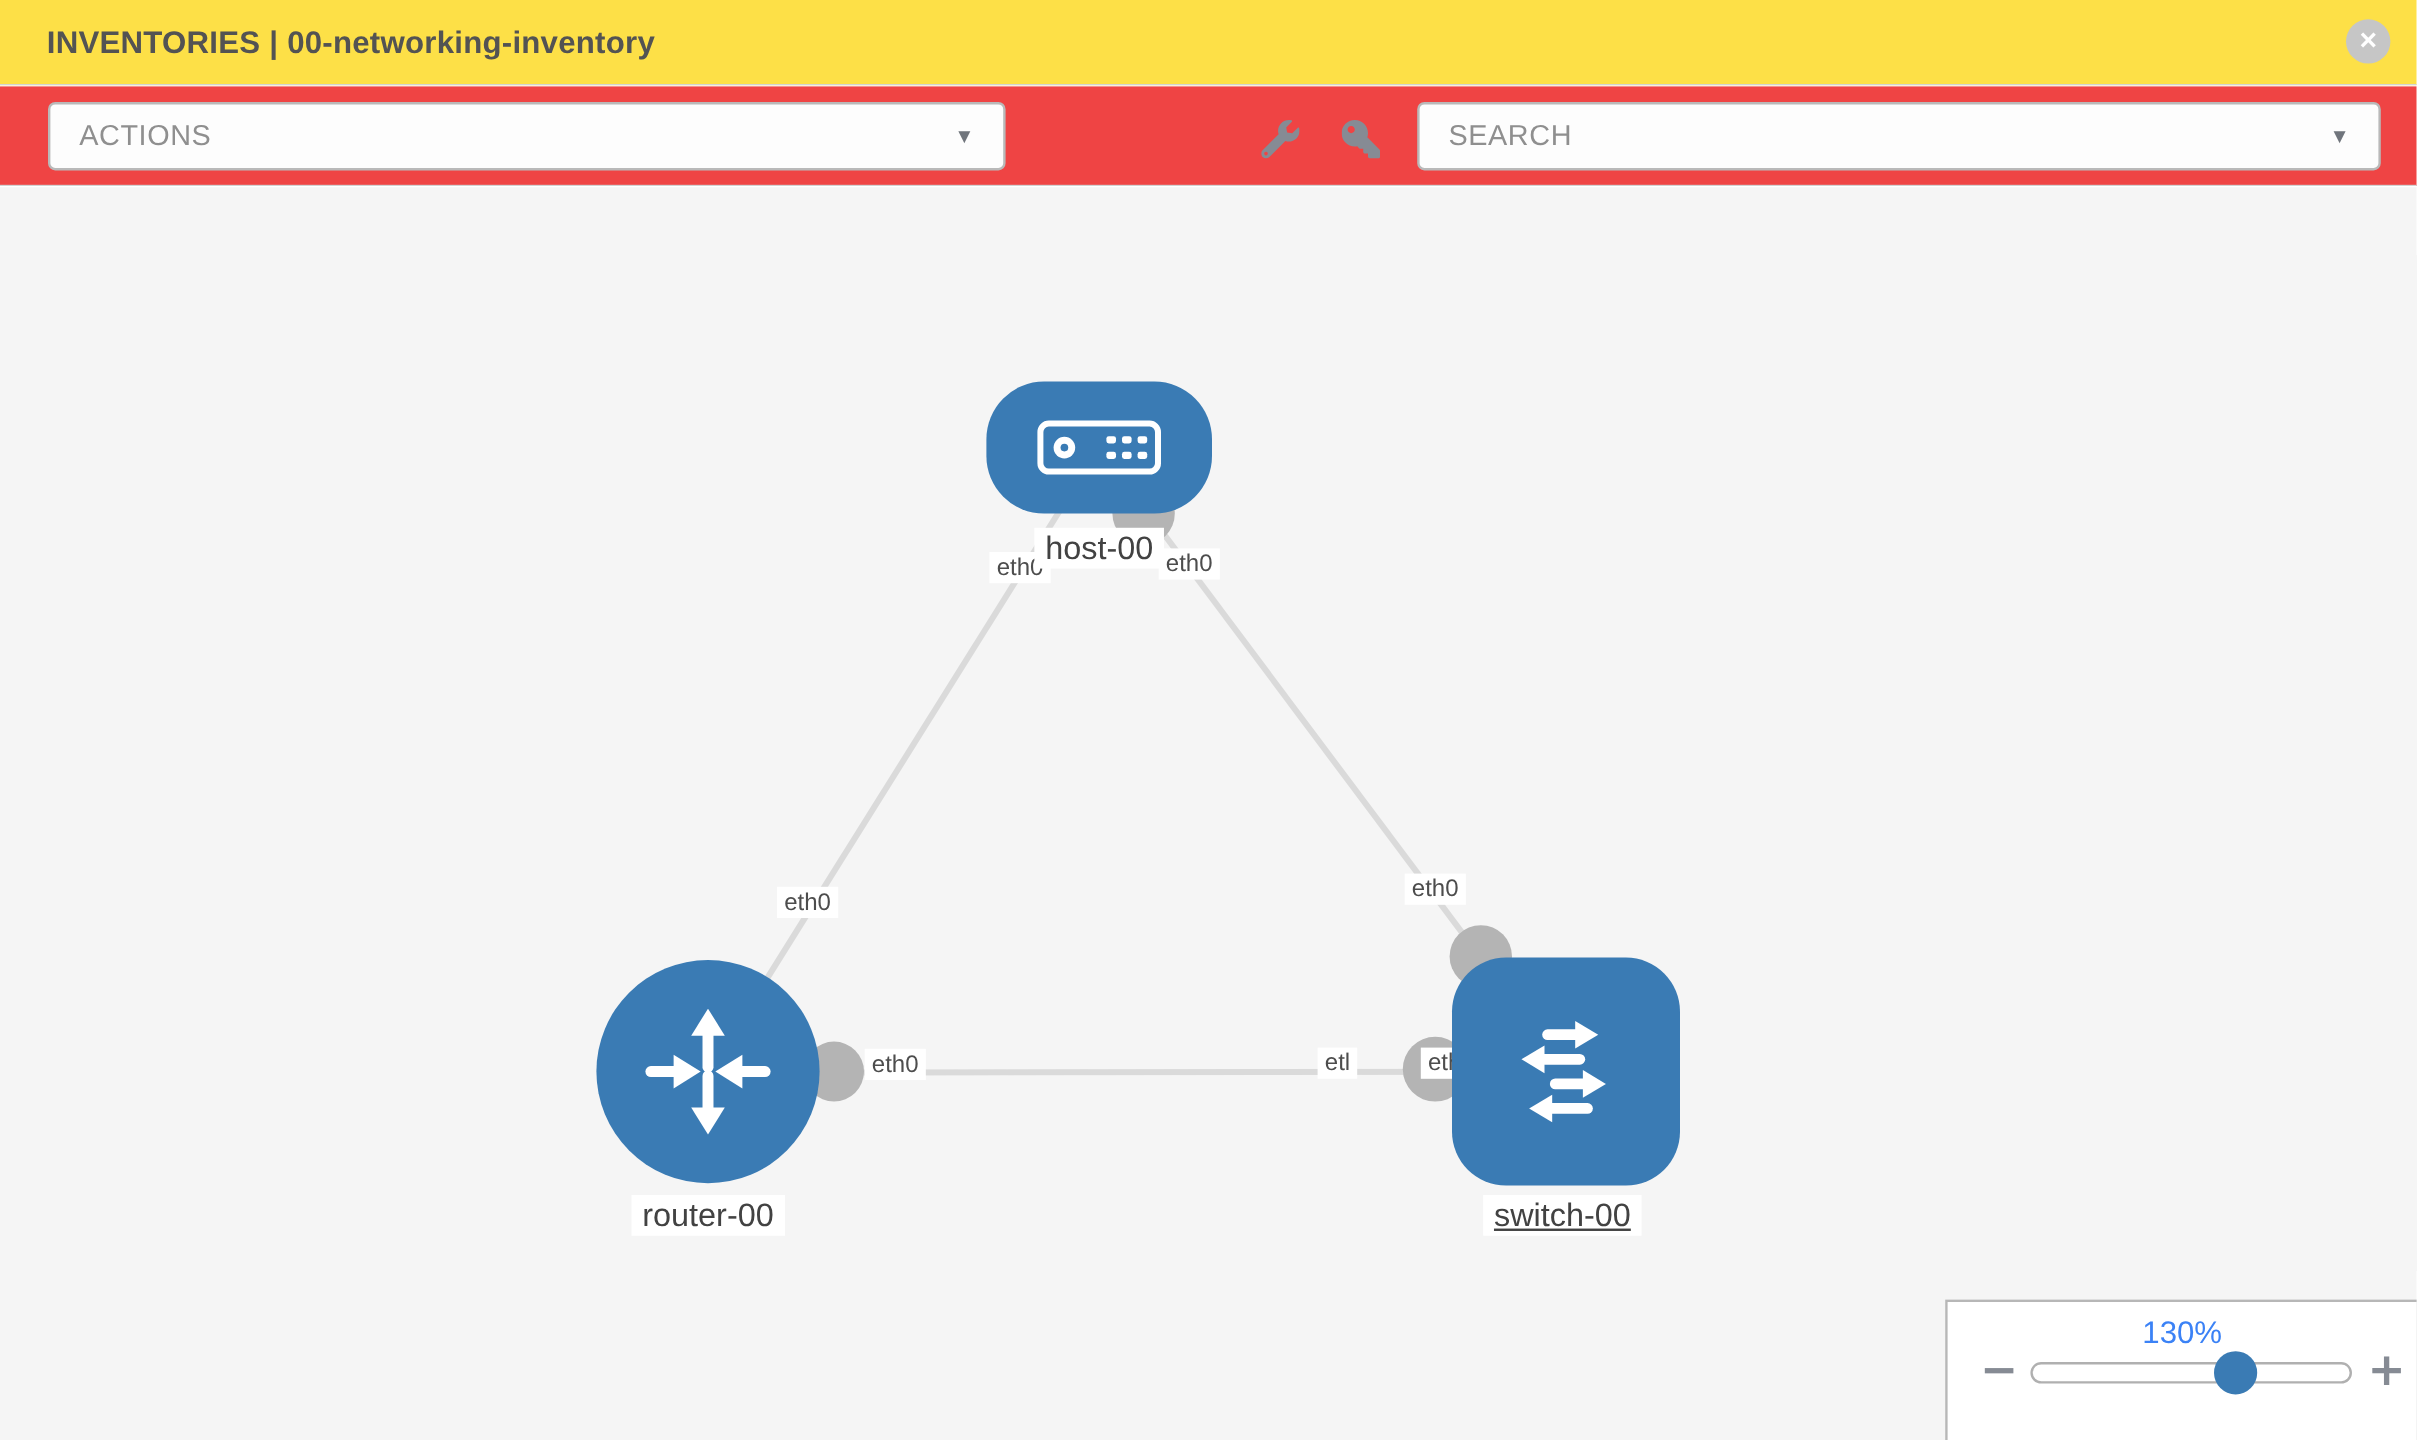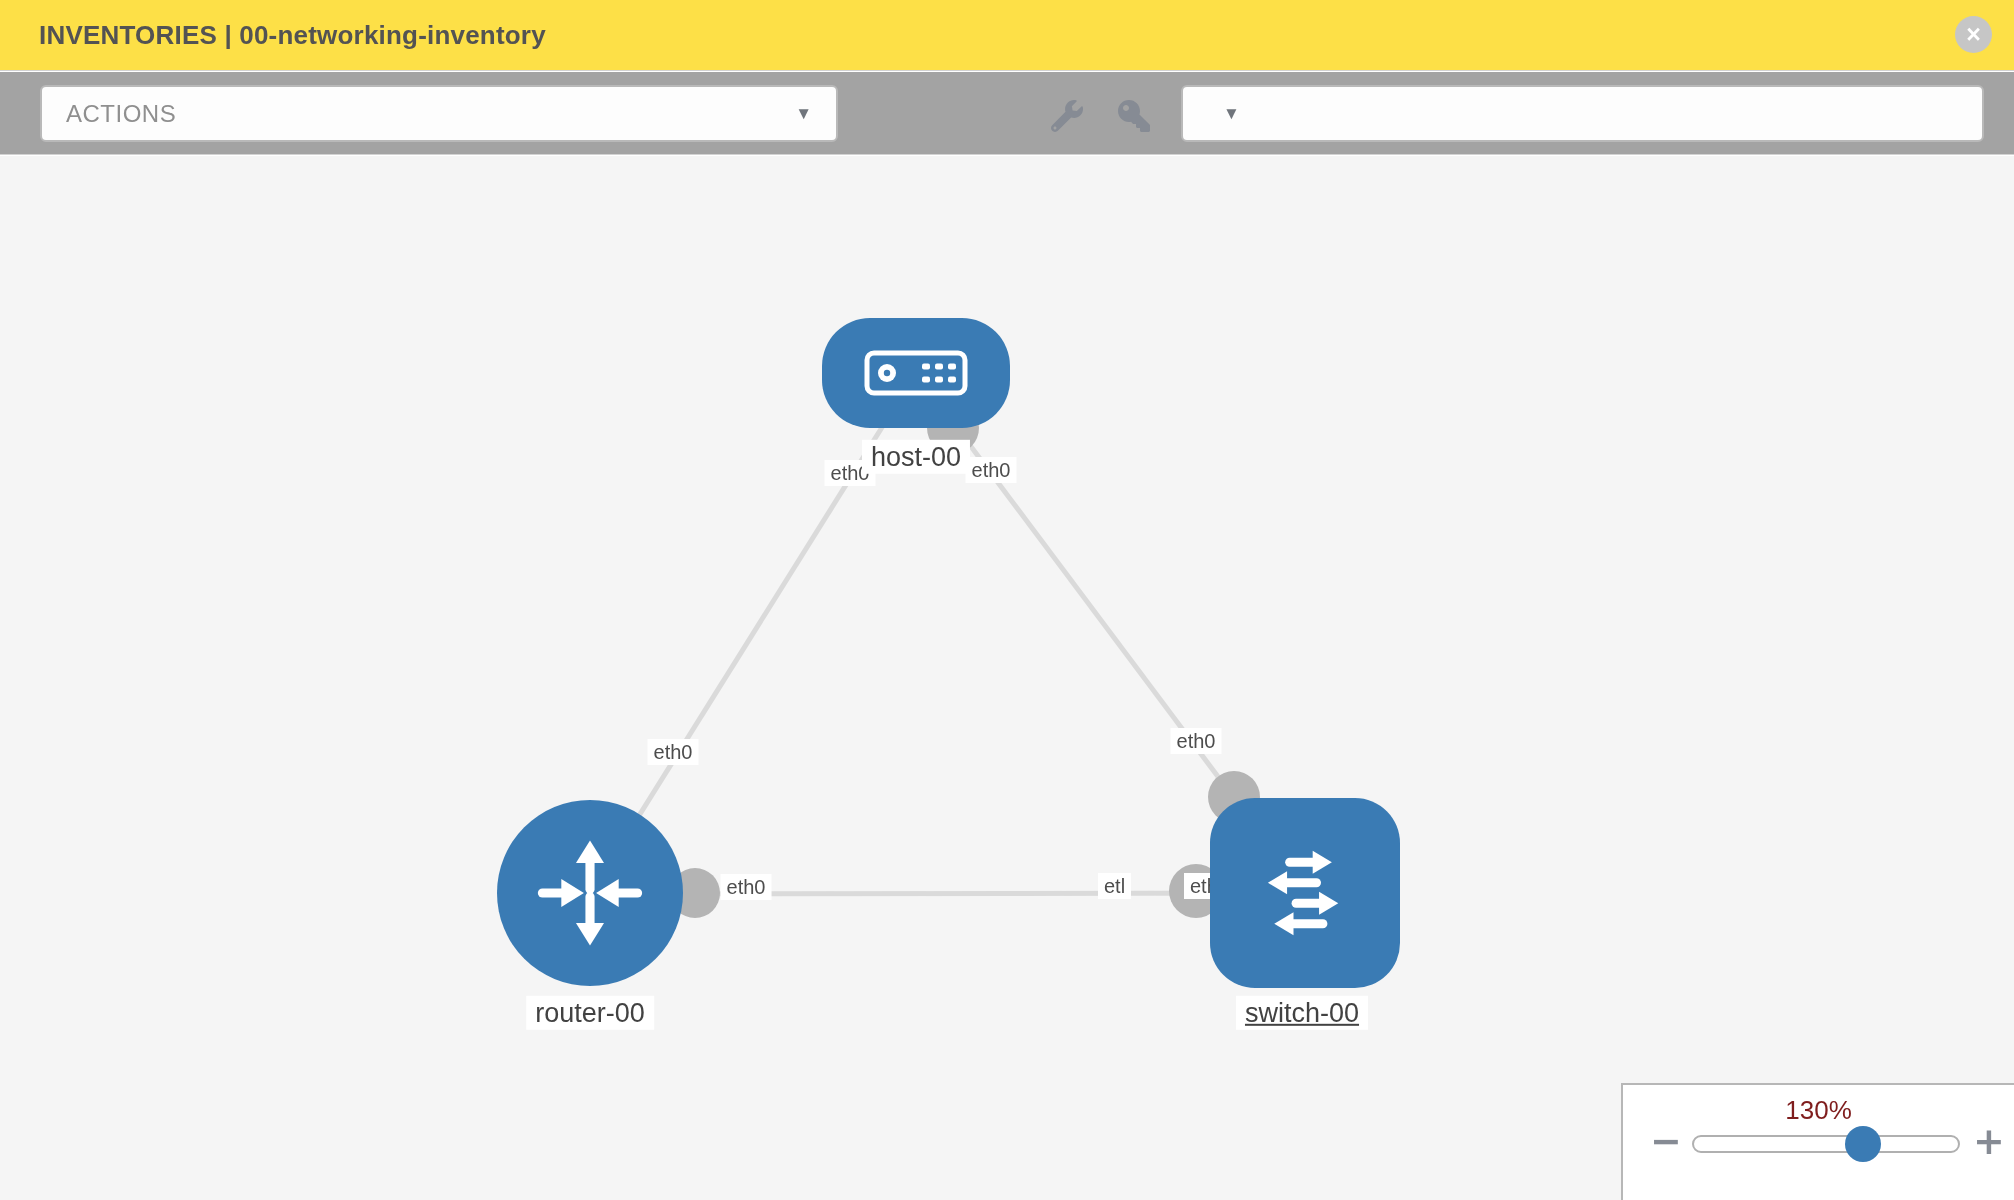--- a/index.html
+++ b/index.html
@@ -10,21 +10,21 @@
   }
   
   .titlebar{position:absolute;left:0;top:0;width:2014px;height:71px;background:#fde047;border-bottom:1px solid #d2d2d2;}
   .page-title{position:absolute;left:39px;top:20px;font-size:26px;font-weight:bold;color:#535353;letter-spacing:.2px;}
   .close-btn{
     position:absolute;right:22px;top:16px;width:37px;height:37px;border-radius:50%;
     background:#c6c6c6;color:#fff;font-size:25px;font-weight:bold;
     display:flex;align-items:center;justify-content:center;cursor:pointer;line-height:1;
   }
   
-  .toolbar{position:absolute;left:0;top:72px;width:2014px;height:83px;background:#a3a3a3;border-bottom:1px solid #d2d2d2;}
+  .toolbar{position:absolute;left:0;top:72px;width:2014px;height:83px;background:#ef4444;border-bottom:1px solid #d2d2d2;}
   .select-box{
     position:absolute;top:13px;height:57px;background:#fdfdfd;border:2px solid #b9b9b9;border-radius:6px;
     display:flex;align-items:center;padding:0 24px;cursor:pointer;
   }
   .select-box .sel-label{font-size:24px;color:#8f8f8f;letter-spacing:.5px;flex:1;}
   .select-box .caret{font-size:17px;color:#70757c;margin-left:16px;}
   .actions-select{left:40px;width:798px;}
   .search-select{left:1181px;width:803px;}
   .tool-icon{position:absolute;top:28px;width:32px;height:32px;cursor:pointer;}
   .tool-icon svg{width:100%;height:100%;display:block;}
@@ -44,21 +44,21 @@
   }
   .chip.name{font-size:27px;color:#424242;padding:1px 9px;z-index:6;}
   .chip.anchor-left{transform:none;}
   .chip.behind{z-index:2;}
   .chip.front{z-index:3;}
   
   .zoom-panel{
     position:absolute;left:1621px;top:1083px;width:395px;height:120px;background:#fff;
     border:2px solid #b7b7b7;z-index:8;
   }
-  .zoom-level{position:absolute;left:0;top:10px;width:100%;text-align:center;font-size:26px;color:#7f1d1d;}
+  .zoom-level{position:absolute;left:0;top:10px;width:100%;text-align:center;font-size:26px;color:#3b82f6;}
   .zoom-btn{
     position:absolute;color:#868b94;font-weight:bold;font-size:38px;line-height:1;cursor:pointer;
     background:none;border:none;padding:0;font-family:"DejaVu Sans",sans-serif;
   }
   .zoom-minus{left:27px;top:37px;}
   .zoom-plus{left:350px;top:37px;}
   .slider-track{
     position:absolute;left:69px;top:50px;width:268px;height:18px;background:#fff;
     border:2px solid #b0b0b0;border-radius:10px;cursor:pointer;
   }
@@ -90,20 +90,21 @@
           <path fill="#868b94" d="M507.73 109.1c-2.24-9.03-13.54-12.09-20.12-5.51l-74.36 74.36-67.88-11.31-11.31-67.88 74.36-74.36c6.62-6.62 3.43-17.9-5.66-20.16-47.38-11.74-99.55.91-136.58 37.93-39.64 39.64-50.55 97.1-34.05 147.2L18.74 402.76c-24.99 24.99-24.99 65.51 0 90.5 24.99 24.99 65.51 24.99 90.5 0l213.21-213.21c50.12 16.71 107.47 5.68 147.37-34.22 37.07-37.07 49.7-89.32 37.91-136.73zM64 472c-13.25 0-24-10.75-24-24 0-13.26 10.75-24 24-24s24 10.74 24 24c0 13.25-10.75 24-24 24z"></path>
         </svg>
     </div>
     <div class="tool-icon key" title="">
       <svg viewBox="0 0 512 512" style="transform:scaleX(-1);">
           <path fill="#868b94" d="M512 176.001C512 273.203 433.202 352 336 352c-11.22 0-22.19-1.062-32.827-3.069l-24.012 27.014A23.999 23.999 0 0 1 261.223 384H224v40c0 13.255-10.745 24-24 24h-40v40c0 13.255-10.745 24-24 24H24c-13.255 0-24-10.745-24-24v-78.059c0-6.365 2.529-12.47 7.029-16.971l161.802-161.802C163.108 213.814 160 195.271 160 176 160 78.798 238.797.001 335.999 0 433.488-.001 512 78.511 512 176.001zM336 128c0 26.51 21.49 48 48 48s48-21.49 48-48-21.49-48-48-48-48 21.49-48 48z"></path>
         </svg>
     </div>
 
     <div class="select-box search-select">
+      <span class="sel-label">SEARCH</span>
       <span class="caret">▼</span>
     </div>
   </div>
 
   <div class="canvas">
 
     <svg class="net-svg" width="2014" height="1044" viewBox="0 0 2014 1044">
 
       <line x1="916" y1="217" x2="590" y2="738" stroke="#dadada" stroke-width="5"></line>
       <line x1="916" y1="217" x2="1305" y2="737" stroke="#dadada" stroke-width="5"></line>

